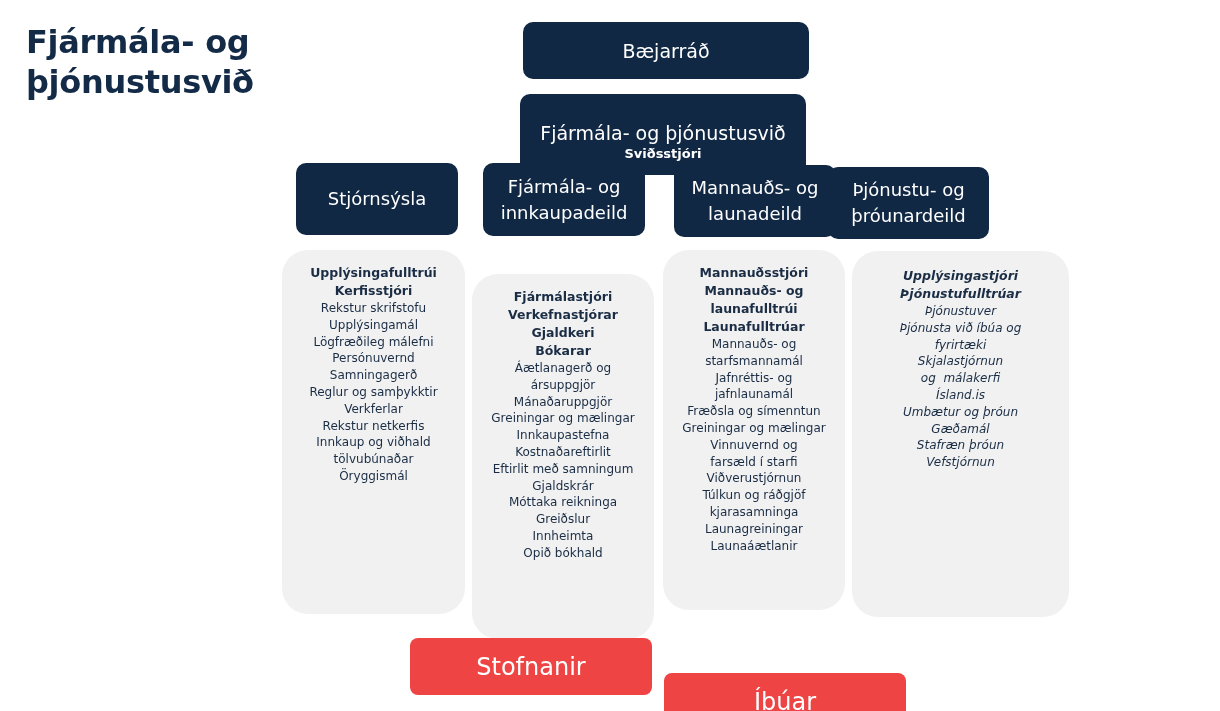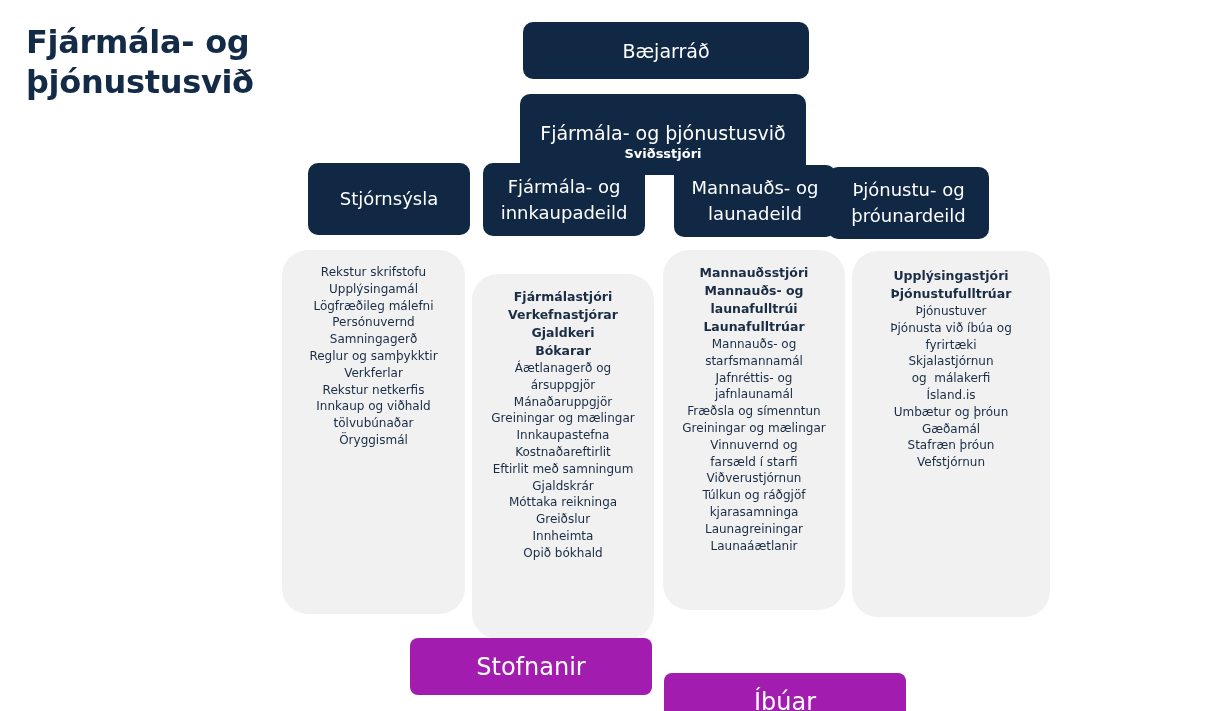--- a/index.html
+++ b/index.html
@@ -26,21 +26,21 @@
   .dept-box { font-family: "DejaVu Sans", sans-serif; font-size: 18px; line-height: 26px; }
   .panel {
     position: absolute; background: #f1f1f1; border-radius: 26px;
     box-sizing: border-box; text-align: center;
     font-family: "DejaVu Sans", sans-serif; color: #1a2d45;
     font-size: 12px; line-height: 16.8px; padding-top: 14px;
   }
   .panel .role { font-weight: bold; font-size: 12.5px; line-height: 18px; }
   .panel .task { white-space: pre; }
   .blue-box {
-    position: absolute; background: #a21caf; color: #ffffff;
+    position: absolute; background: #ef4444; color: #ffffff;
     border-radius: 8px; display: flex; align-items: center; justify-content: center;
     font-family: "DejaVu Sans", sans-serif; font-size: 24px;
   }
 </style>
 </head>
 <body>
 
 <div class="page-title">
   <div>Fjármála- og</div>
   <div>þjónustusvið</div>
@@ -48,37 +48,41 @@
 
 <div class="navy-box top-box" style="left:523px; top:22px; width:286px; height:57px;">
   <span>Bæjarráð</span>
 </div>
 
 <div class="navy-box top-box" style="left:520px; top:94px; width:286px; height:81px; padding-top:14px;">
   <span>Fjármála- og þjónustusvið</span>
   <span class="sub">Sviðsstjóri</span>
 </div>
 
-<div class="navy-box dept-box" style="left:308px; top:163px; width:162px; height:72px;">
+<div class="navy-box dept-box" style="left:296px; top:163px; width:162px; height:72px;">
   <span>Stjórnsýsla</span>
 </div>
 <div class="navy-box dept-box" style="left:483px; top:163px; width:162px; height:73px;">
   <span>Fjármála- og</span>
   <span>innkaupadeild</span>
 </div>
 <div class="navy-box dept-box" style="left:674px; top:165px; width:162px; height:72px;">
   <span>Mannauðs- og</span>
   <span>launadeild</span>
 </div>
 <div class="navy-box dept-box" style="left:828px; top:167px; width:161px; height:72px;">
   <span>Þjónustu- og</span>
   <span>þróunardeild</span>
 </div>
 
 <div class="panel" style="left:282px; top:250px; width:183px; height:364px;">
+  <div>
+    <div class="role">Upplýsingafulltrúi</div>
+    <div class="role">Kerfisstjóri</div>
+  </div>
   <div>
     <div class="task">Rekstur skrifstofu</div>
     <div class="task">Upplýsingamál</div>
     <div class="task">Lögfræðileg málefni</div>
     <div class="task">Persónuvernd</div>
     <div class="task">Samningagerð</div>
     <div class="task">Reglur og samþykktir</div>
     <div class="task">Verkferlar</div>
     <div class="task">Rekstur netkerfis</div>
     <div class="task">Innkaup og viðhald</div>
@@ -127,21 +131,21 @@
     <div class="task">Vinnuvernd og</div>
     <div class="task">farsæld í starfi</div>
     <div class="task">Viðverustjórnun</div>
     <div class="task">Túlkun og ráðgjöf</div>
     <div class="task">kjarasamninga</div>
     <div class="task">Launagreiningar</div>
     <div class="task">Launaáætlanir</div>
   </div>
 </div>
 
-<div class="panel" style="left:852px; top:251px; width:198px; height:366px; padding-top:16px;">
+<div class="panel" style="left:852px; top:251px; width:217px; height:366px; padding-top:16px;font-style:italic;">
   <div>
     <div class="role">Upplýsingastjóri</div>
     <div class="role">Þjónustufulltrúar</div>
   </div>
   <div>
     <div class="task">Þjónustuver</div>
     <div class="task">Þjónusta við íbúa og</div>
     <div class="task">fyrirtæki</div>
     <div class="task">Skjalastjórnun</div>
     <div class="task">og  málakerfi</div>

